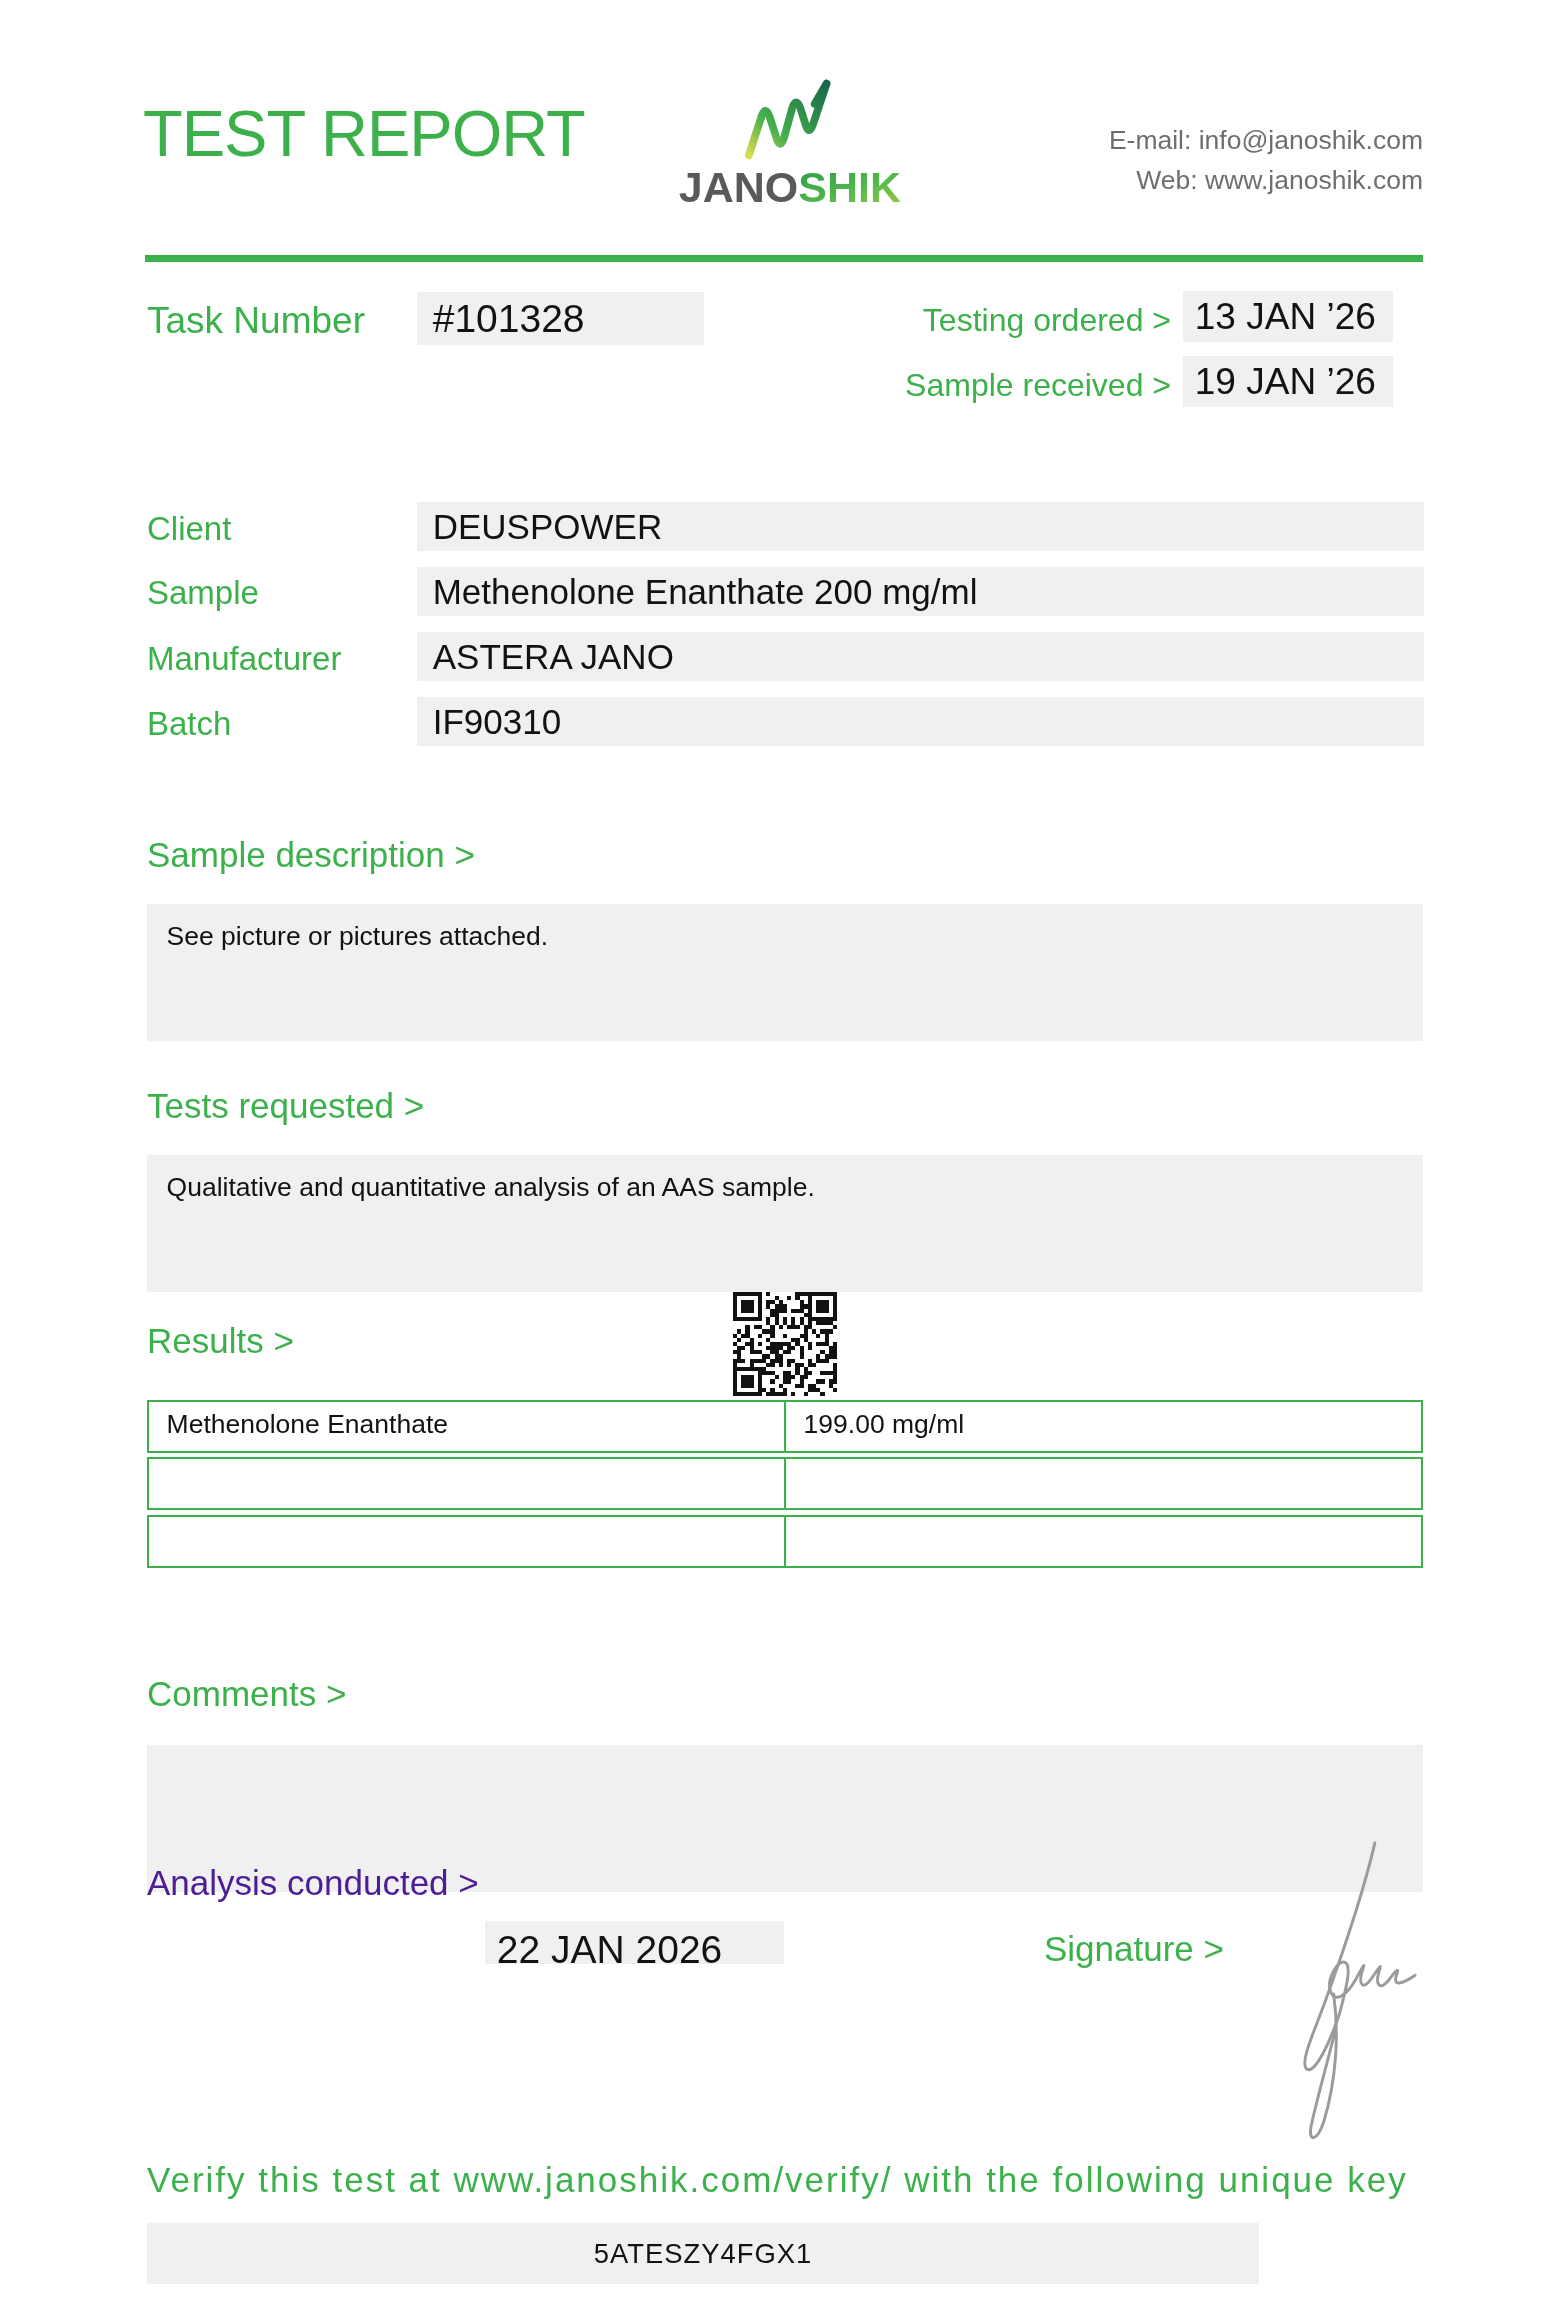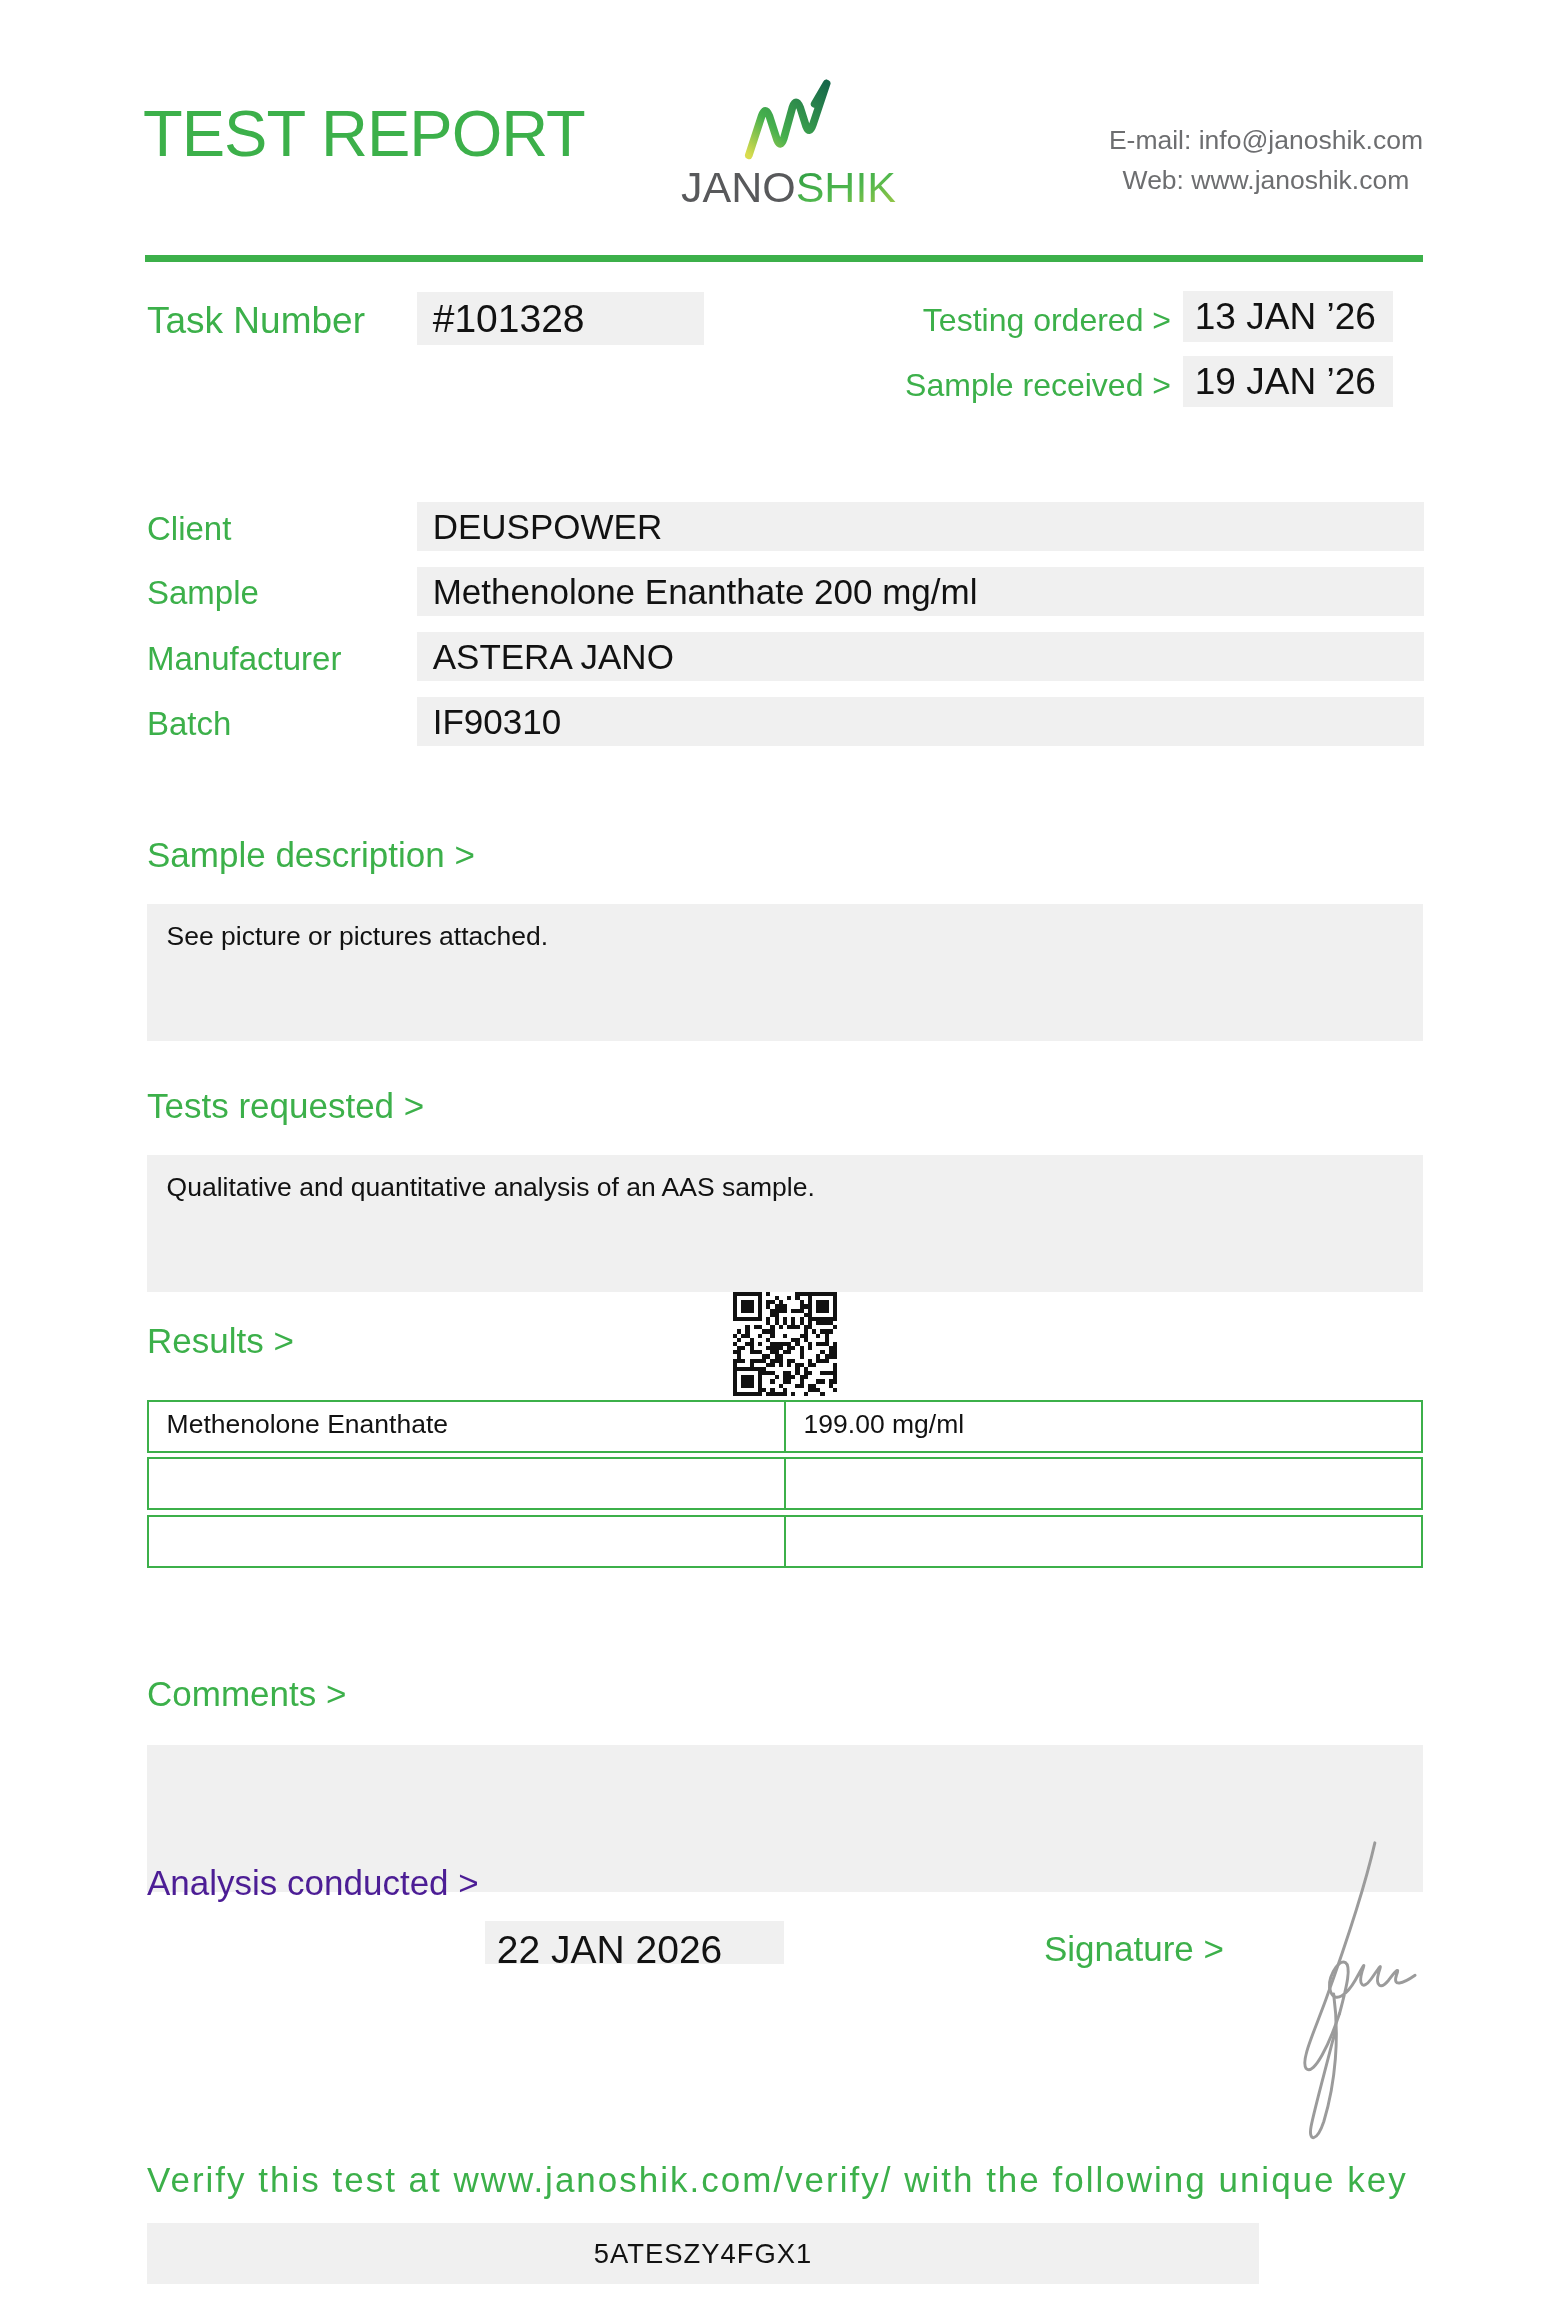--- a/index.html
+++ b/index.html
@@ -9,28 +9,28 @@
     position:relative; width:1568px; height:2313px; margin:0 auto;
     background:#ffffff; overflow:hidden;
   }
   .abs { position:absolute; }
   .graybox { background:#F0F0F0; }
 
   
   .title { left:143px; top:96px; font-size:65px; letter-spacing:-1px; color:#3CB04A; font-weight:400; }
   .logo { left:676px; top:71px; width:225px; text-align:center; }
   .logo-icon { display:block; margin:0 auto; }
-  .logo-text { font-size:43px; font-weight:normal; letter-spacing:0; margin-top:2px; white-space:nowrap; }
+  .logo-text { font-size:43px; font-weight:bold; letter-spacing:0; margin-top:2px; white-space:nowrap;text-align:right; }
   .logo-jano { color:#58595B; }
   .logo-shik {
     color:#3CB04A;
     background:linear-gradient(160deg,#2f9e44 10%,#52b84e 55%,#a6c943 100%);
     -webkit-background-clip:text; background-clip:text; -webkit-text-fill-color:transparent;
   }
-  .contact { right:145px; top:120px; text-align:center; font-size:26.5px; line-height:40px; color:#6D6E70; }
+  .contact { right:145px; top:120px; text-align:right; font-size:26.5px; line-height:40px; color:#6D6E70; }
   .rule { left:145px; top:255px; width:1278px; height:6.9px; background:#3CB04A; }
 
   
   .task-label { left:147px; top:300px; font-size:37px; color:#3CB04A; }
   .task-box { left:417px; top:292px; width:287px; height:53px; }
   .task-box span { display:block; font-size:39px; line-height:53px; padding-left:15.7px; color:#121212; }
   .date-label { width:338px; text-align:right; font-size:32px; color:#3CB04A; }
   .date-label-1 { left:833px; top:302px; }
   .date-label-2 { left:833px; top:367px; }
   .date-box { width:210px; height:51px; }

